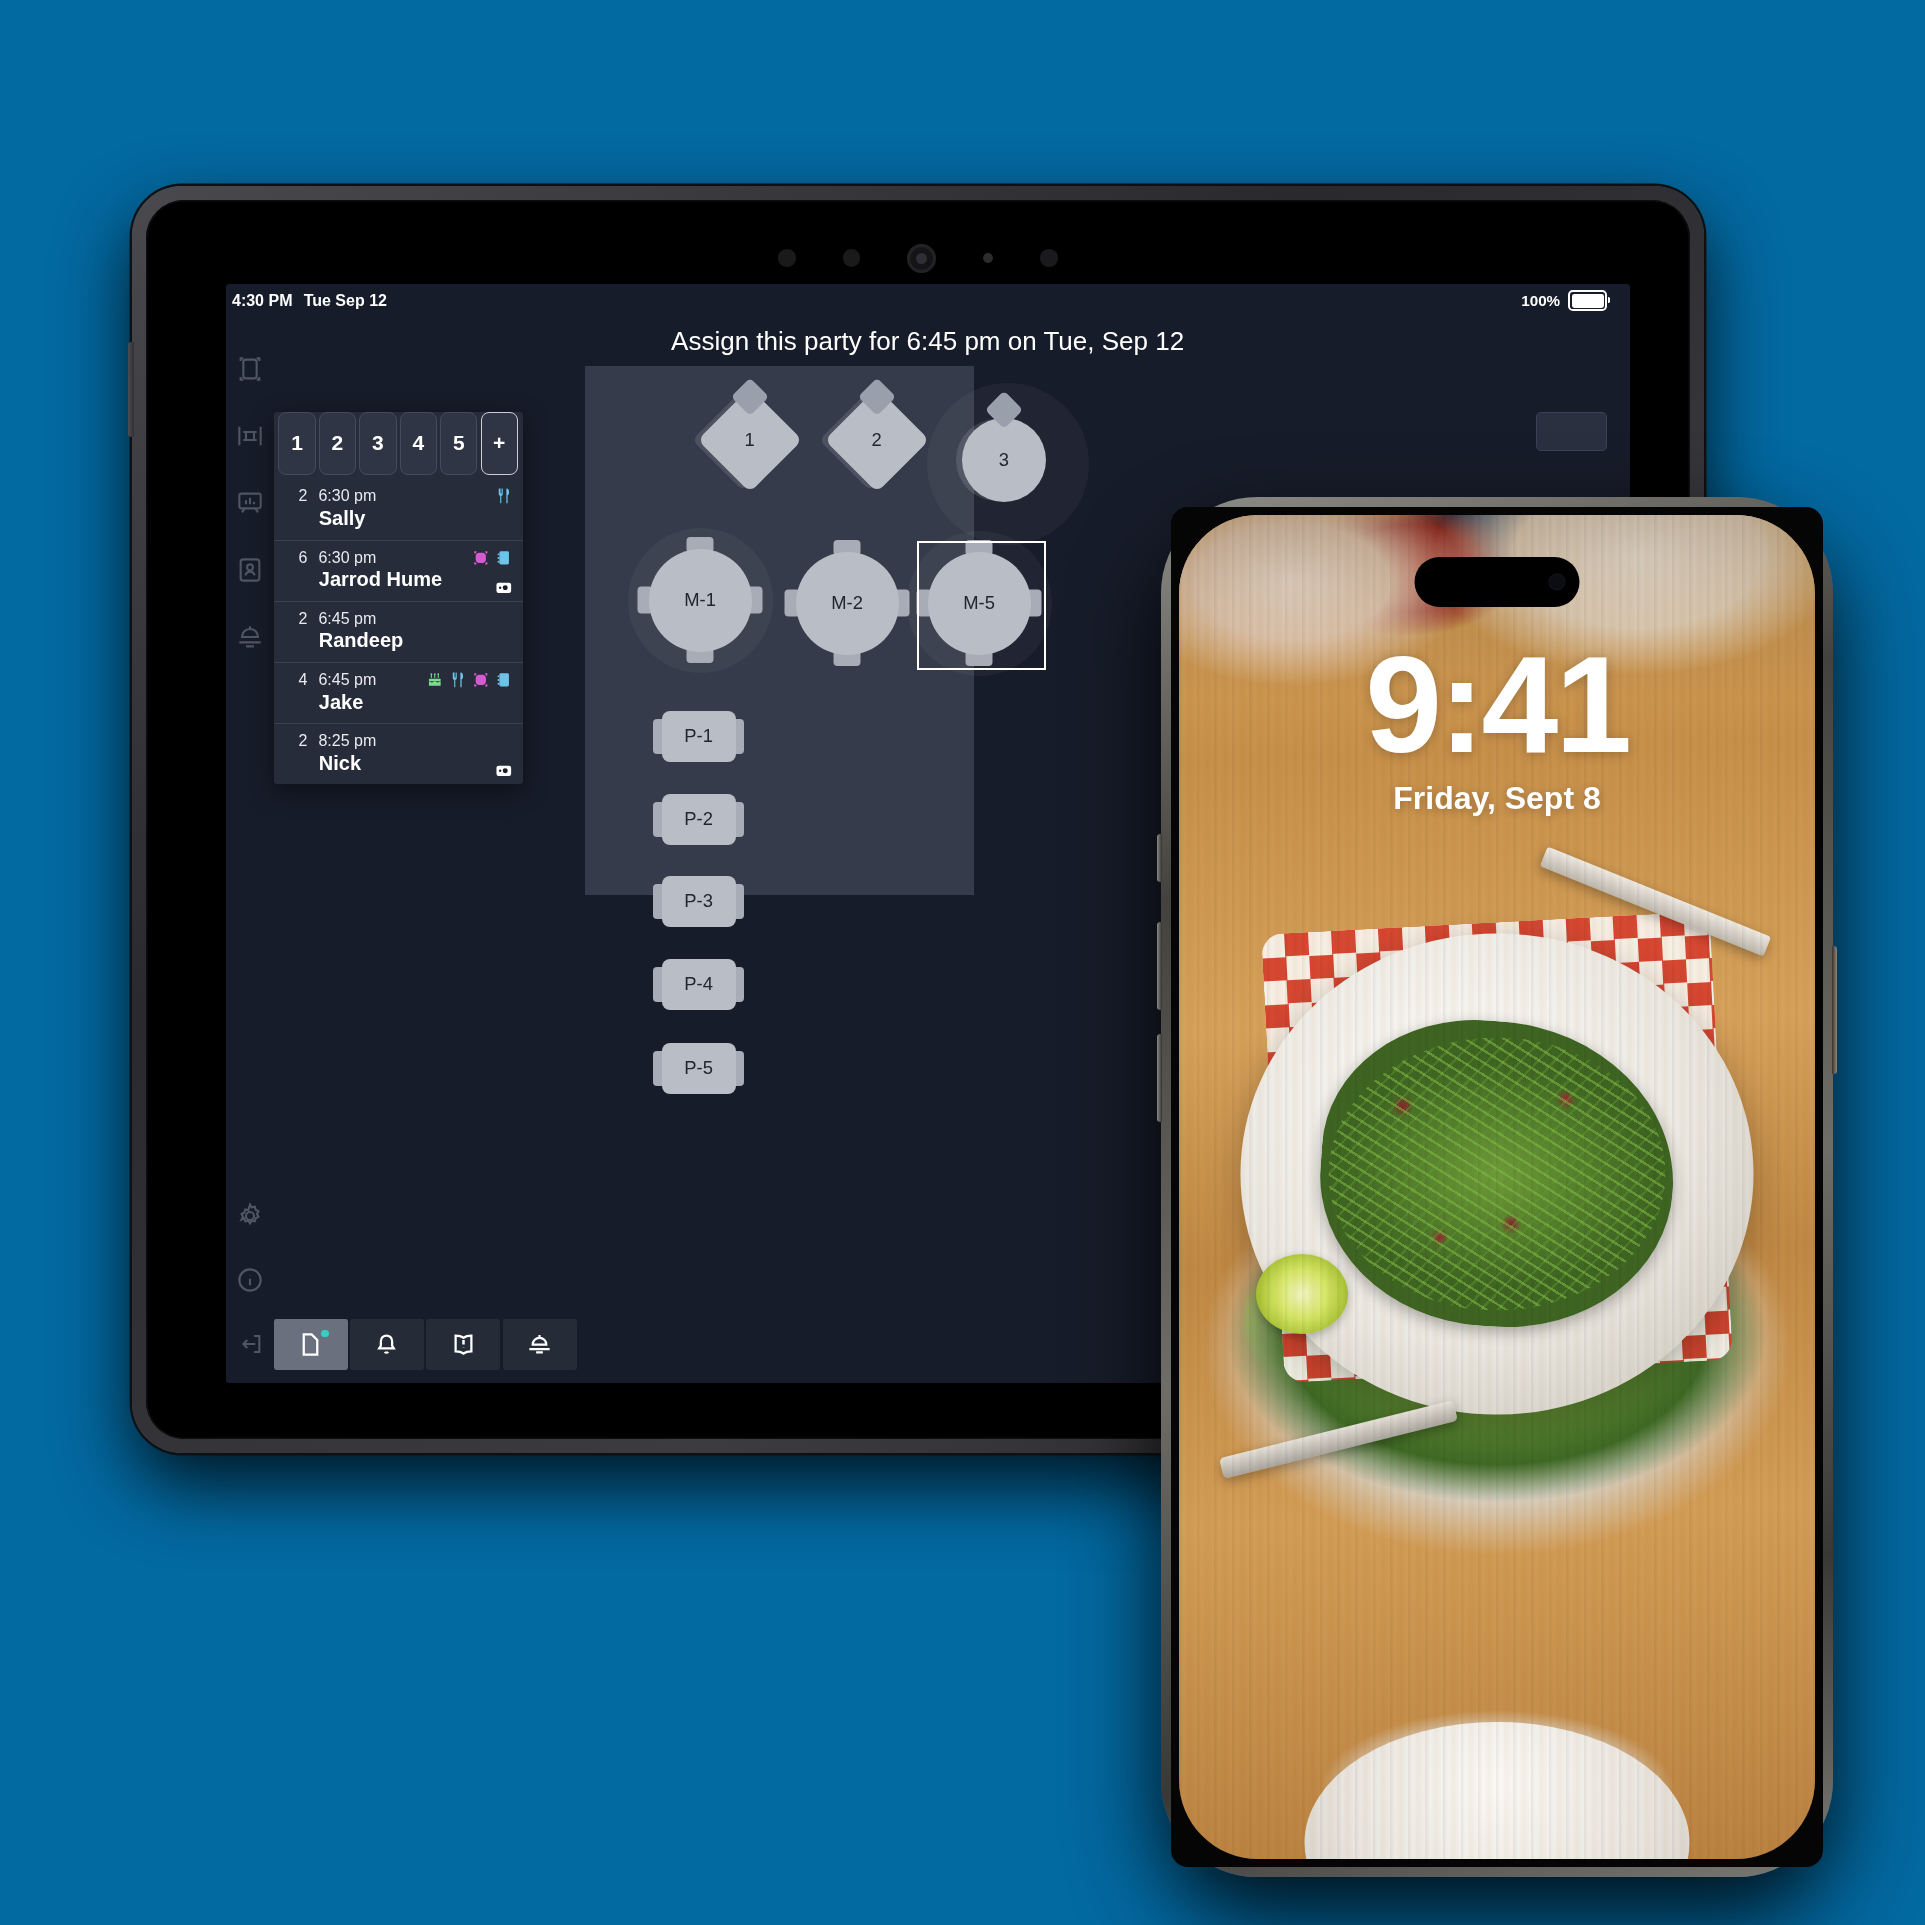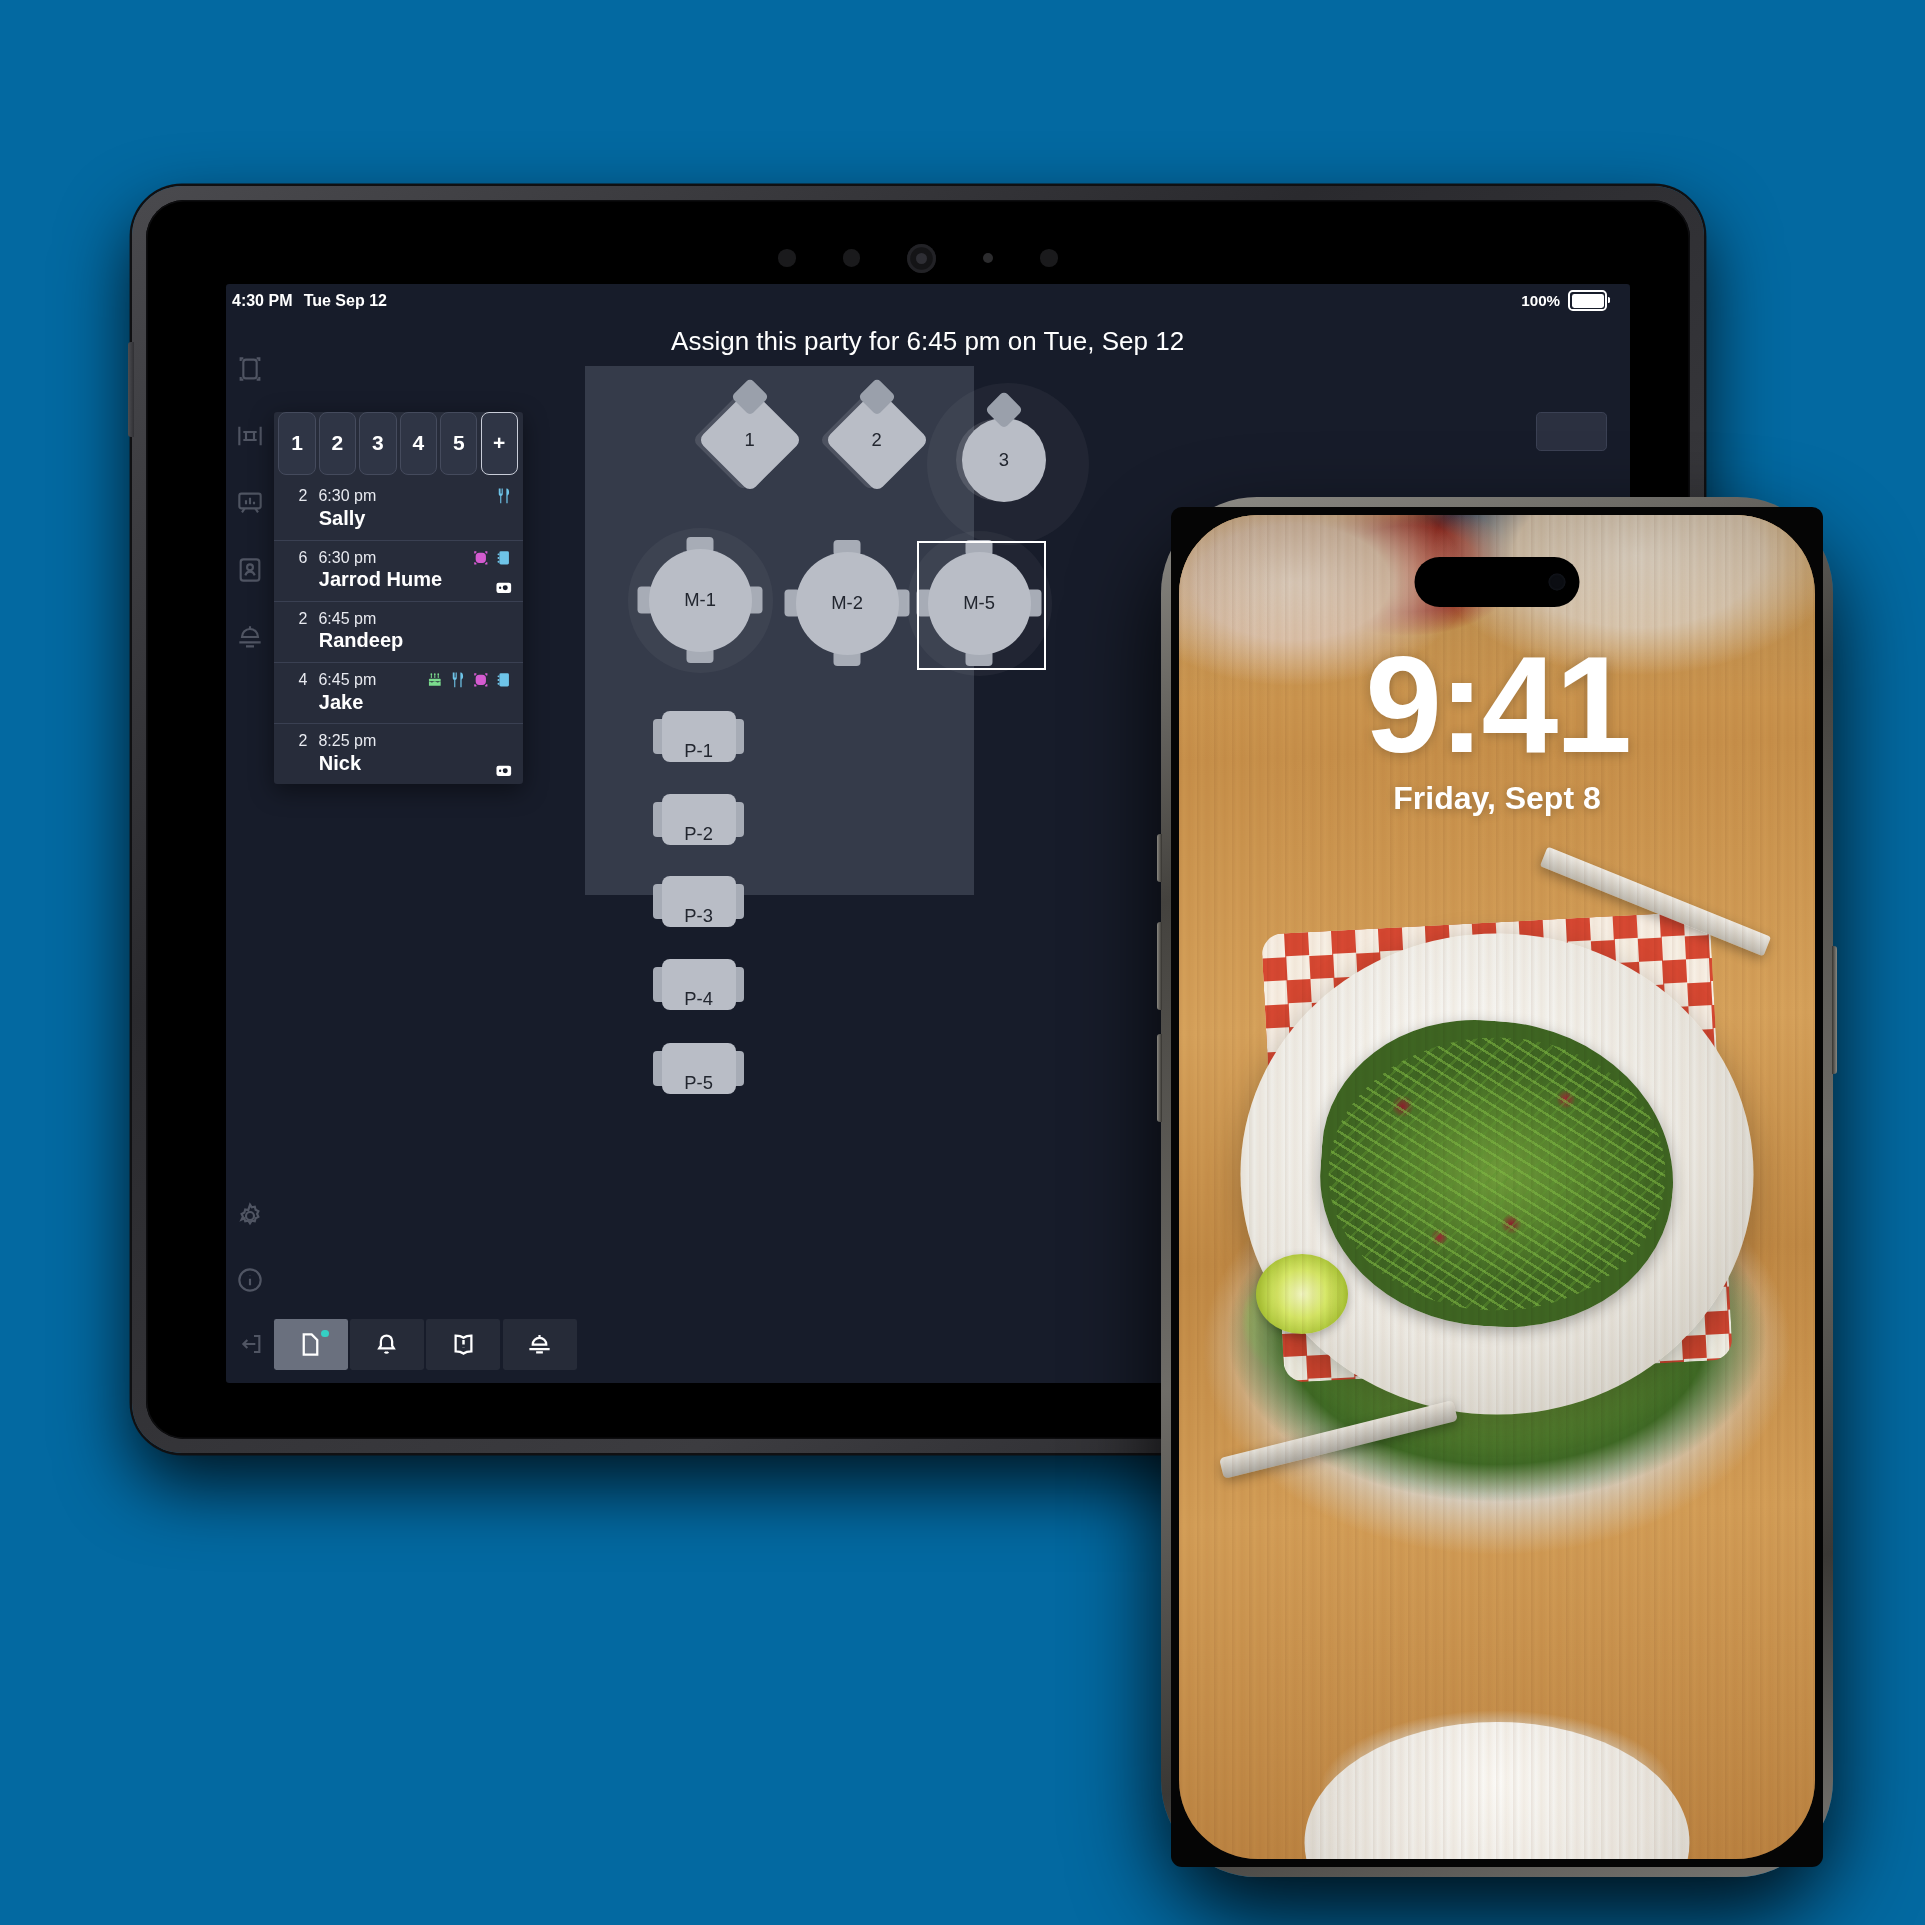--- a/index.html
+++ b/index.html
@@ -62,21 +62,21 @@
 
   
   .tbl-round{width:103px;height:103px;}
   .tbl-round .halo{position:absolute;left:-21px;top:-21px;right:-21px;bottom:-21px;border-radius:50%;background:rgba(255,255,255,.045);}
   .tbl-round .chairs{position:absolute;inset:-6.4px;}
   .tbl-round .chairs i{position:absolute;width:27px;height:16px;background:#a7acb6;border-radius:4px;}
   .tbl-round .body{position:absolute;inset:0;background:#b9bdc6;border-radius:50%;}
   .tbl-round span{position:relative;z-index:3;}
 
   
-  .tbl-rect{width:74px;height:51px;align-items:flex-end;}
+  .tbl-rect{width:74px;height:51px;}
   .tbl-rect .body{position:absolute;inset:0;background:#b9bdc6;border-radius:8px;}
   .tbl-rect .ch{position:absolute;width:14.4px;height:35px;background:#a7acb6;border-radius:4px;top:8px;}
   .tbl-rect .ch.l{left:-8.8px;}
   .tbl-rect .ch.r{right:-8.8px;}
   .tbl-rect span{position:relative;z-index:3;}
 
   .tbl-sel{position:absolute;border:2.4px solid #ffffff;}
 
   
   .tiny-card{position:absolute;right:22.5px;top:128px;width:69px;height:37px;background:#2b3040;border-radius:4.8px;border:0.8px solid #3b4154;}
@@ -110,21 +110,21 @@
   .bbtn svg{width:27px;height:27px;}
   .bdot{position:absolute;right:19px;top:11.2px;width:7.2px;height:7.2px;border-radius:50%;background:#35d0c4;}
 
   
   #iphone{
     position:absolute;left:1161px;top:497px;width:672px;height:1380px;
     background:linear-gradient(160deg,#8e8c86,#44423e 25%,#6f6d68 55%,#3a3835 80%,#7c7a75);
     border-radius:96px;
     box-shadow:0 40px 88px rgba(0,0,0,.85);
   }
-  #iphone-inner{position:absolute;left:10.4px;top:10.4px;right:10.4px;bottom:10.4px;background:#050505;border-radius:11px;}
+  #iphone-inner{position:absolute;left:10.4px;top:10.4px;right:10.4px;bottom:10.4px;background:#050505;border-radius:17px;}
   #phone-screen{position:absolute;left:8px;top:8px;right:8px;bottom:8px;border-radius:79px;overflow:hidden;background:#3a2a18;}
   #ph-btn-r{position:absolute;right:-4px;top:449px;width:4.8px;height:128px;background:linear-gradient(90deg,#35332f,#8a8881);border-radius:0 3.2px 3.2px 0;}
   #ph-btn-l1{position:absolute;left:-4px;top:337px;width:4.8px;height:48px;background:linear-gradient(90deg,#8a8881,#35332f);border-radius:3.2px 0 0 3.2px;}
   #ph-btn-l2{position:absolute;left:-4px;top:425px;width:4.8px;height:88px;background:linear-gradient(90deg,#8a8881,#35332f);border-radius:3.2px 0 0 3.2px;}
   #ph-btn-l3{position:absolute;left:-4px;top:537px;width:4.8px;height:88px;background:linear-gradient(90deg,#8a8881,#35332f);border-radius:3.2px 0 0 3.2px;}
 
   
   .wall{position:absolute;inset:0;background:
     radial-gradient(ellipse 241px 144px at 18% 5%, #f3e2d0 0%, #e8cdb4 40%, transparent 72%),
     radial-gradient(ellipse 273px 160px at 72% 3%, #f6ead9 0%, #e9d6bd 45%, transparent 75%),

